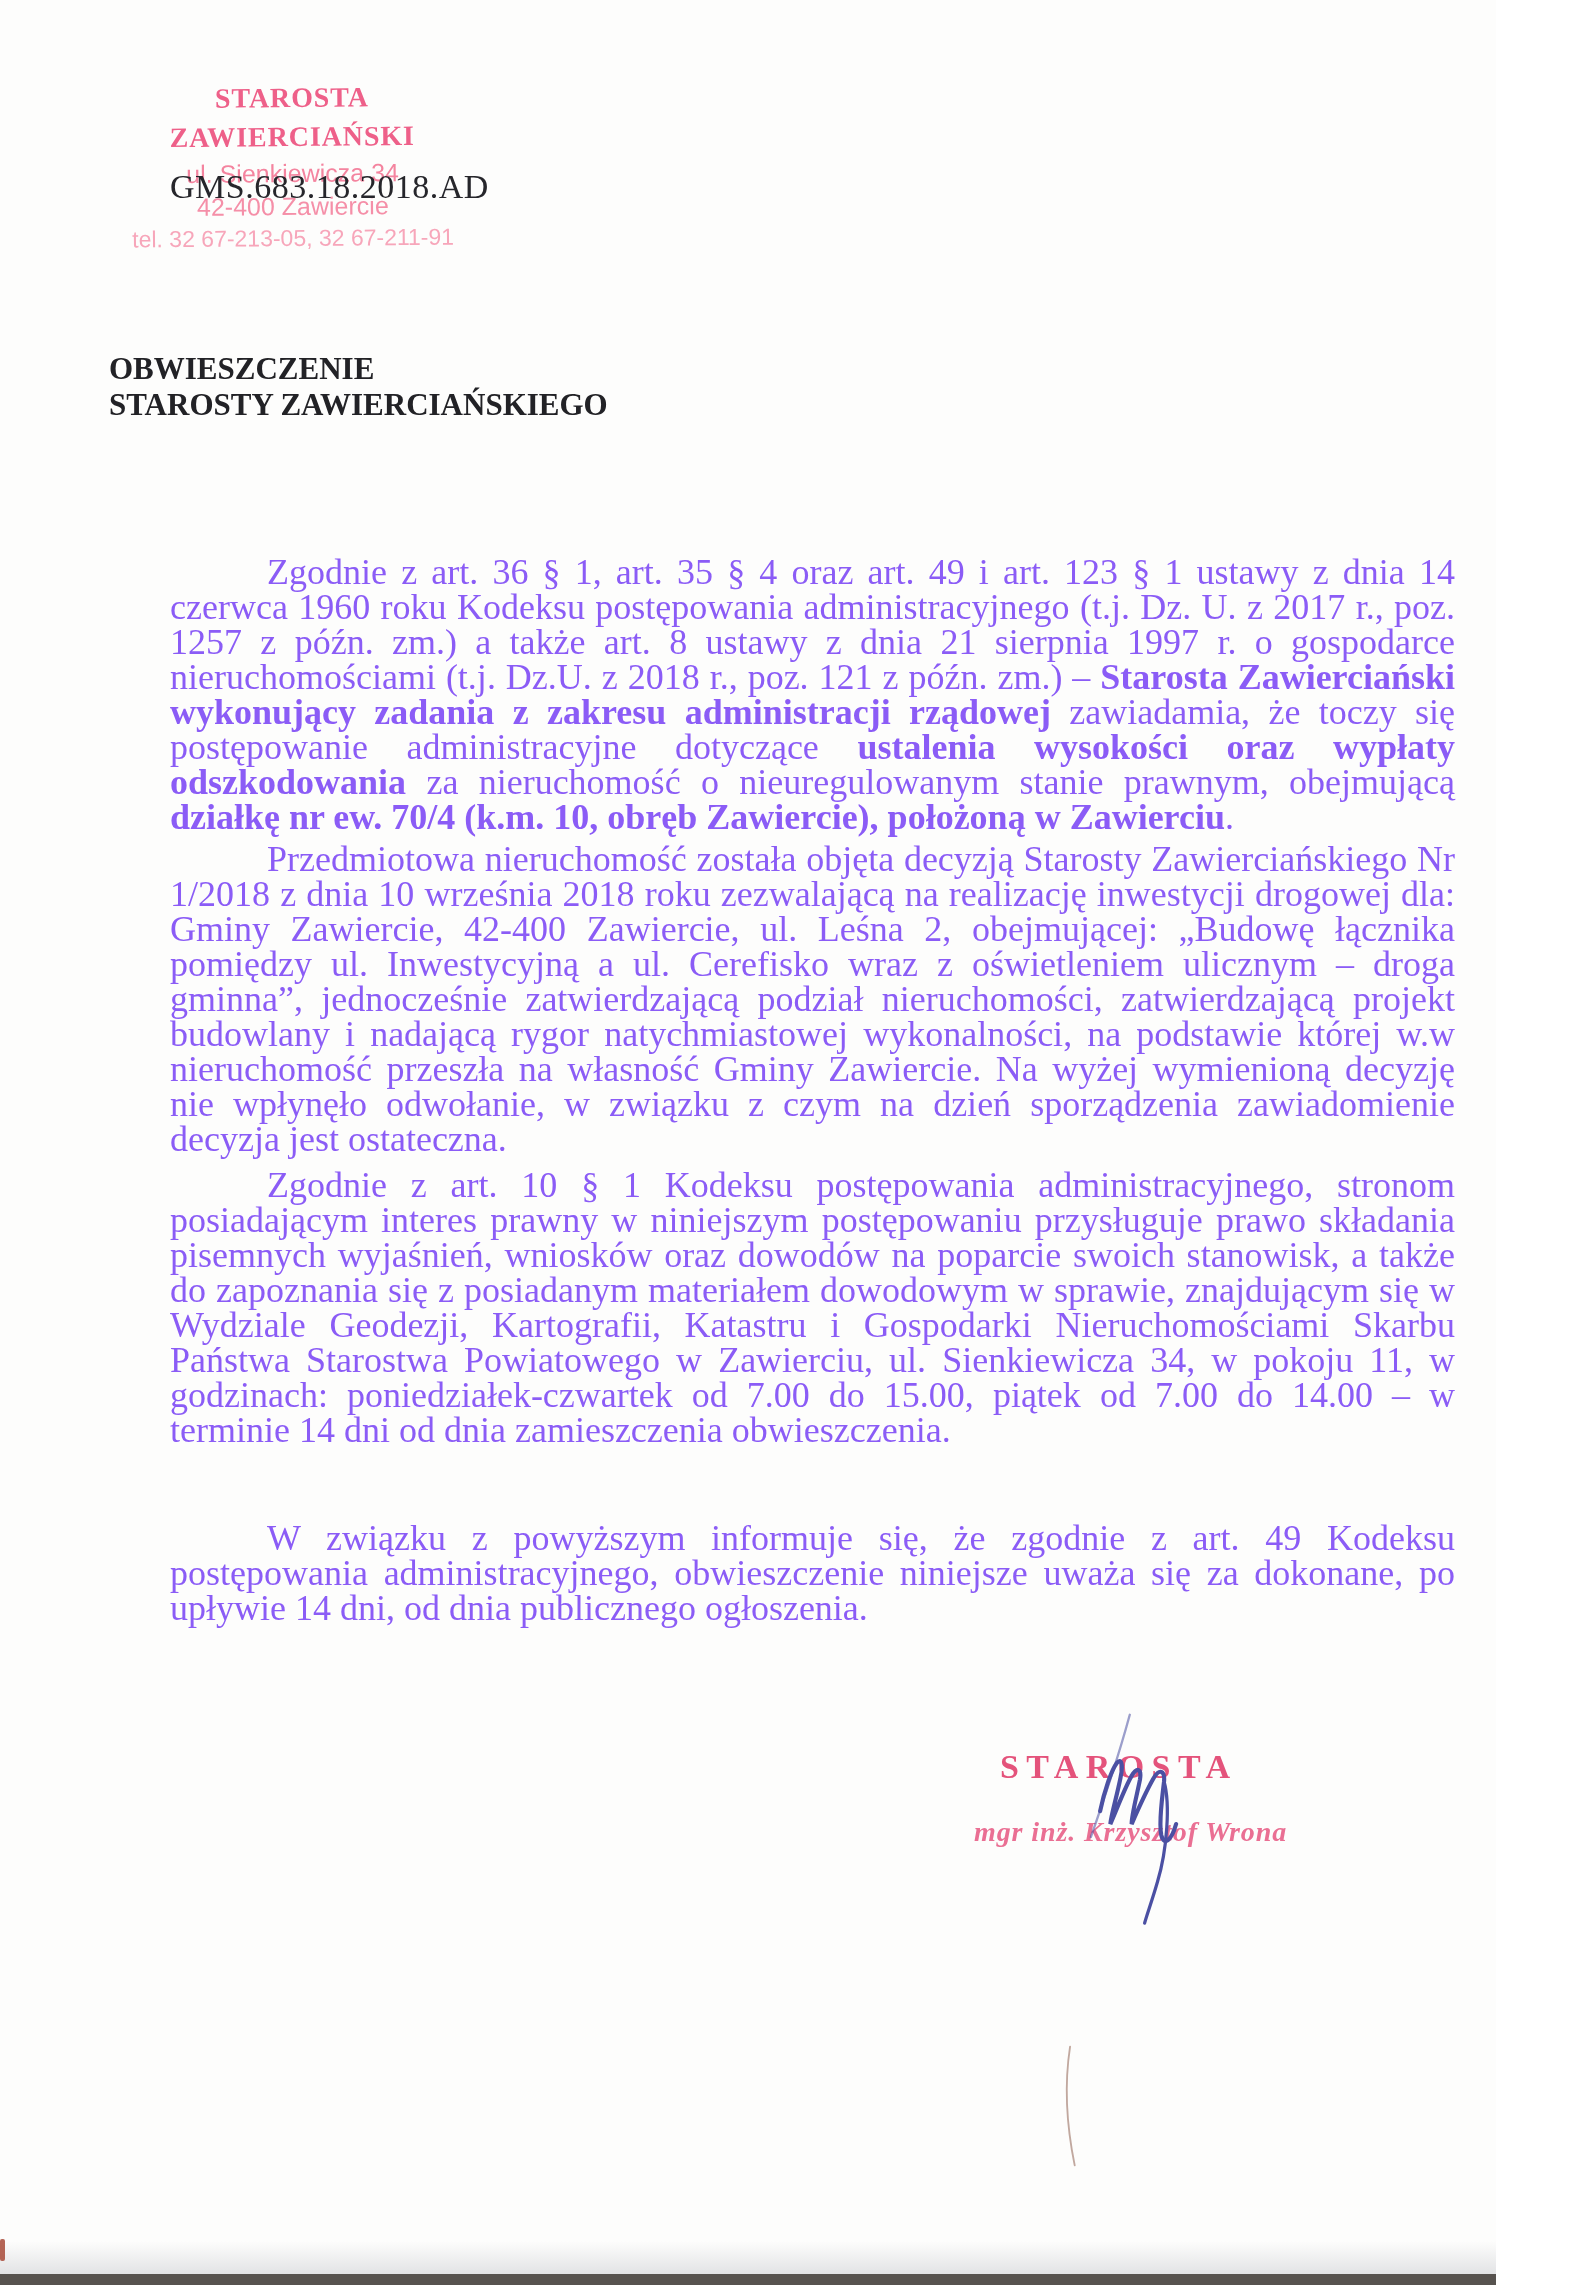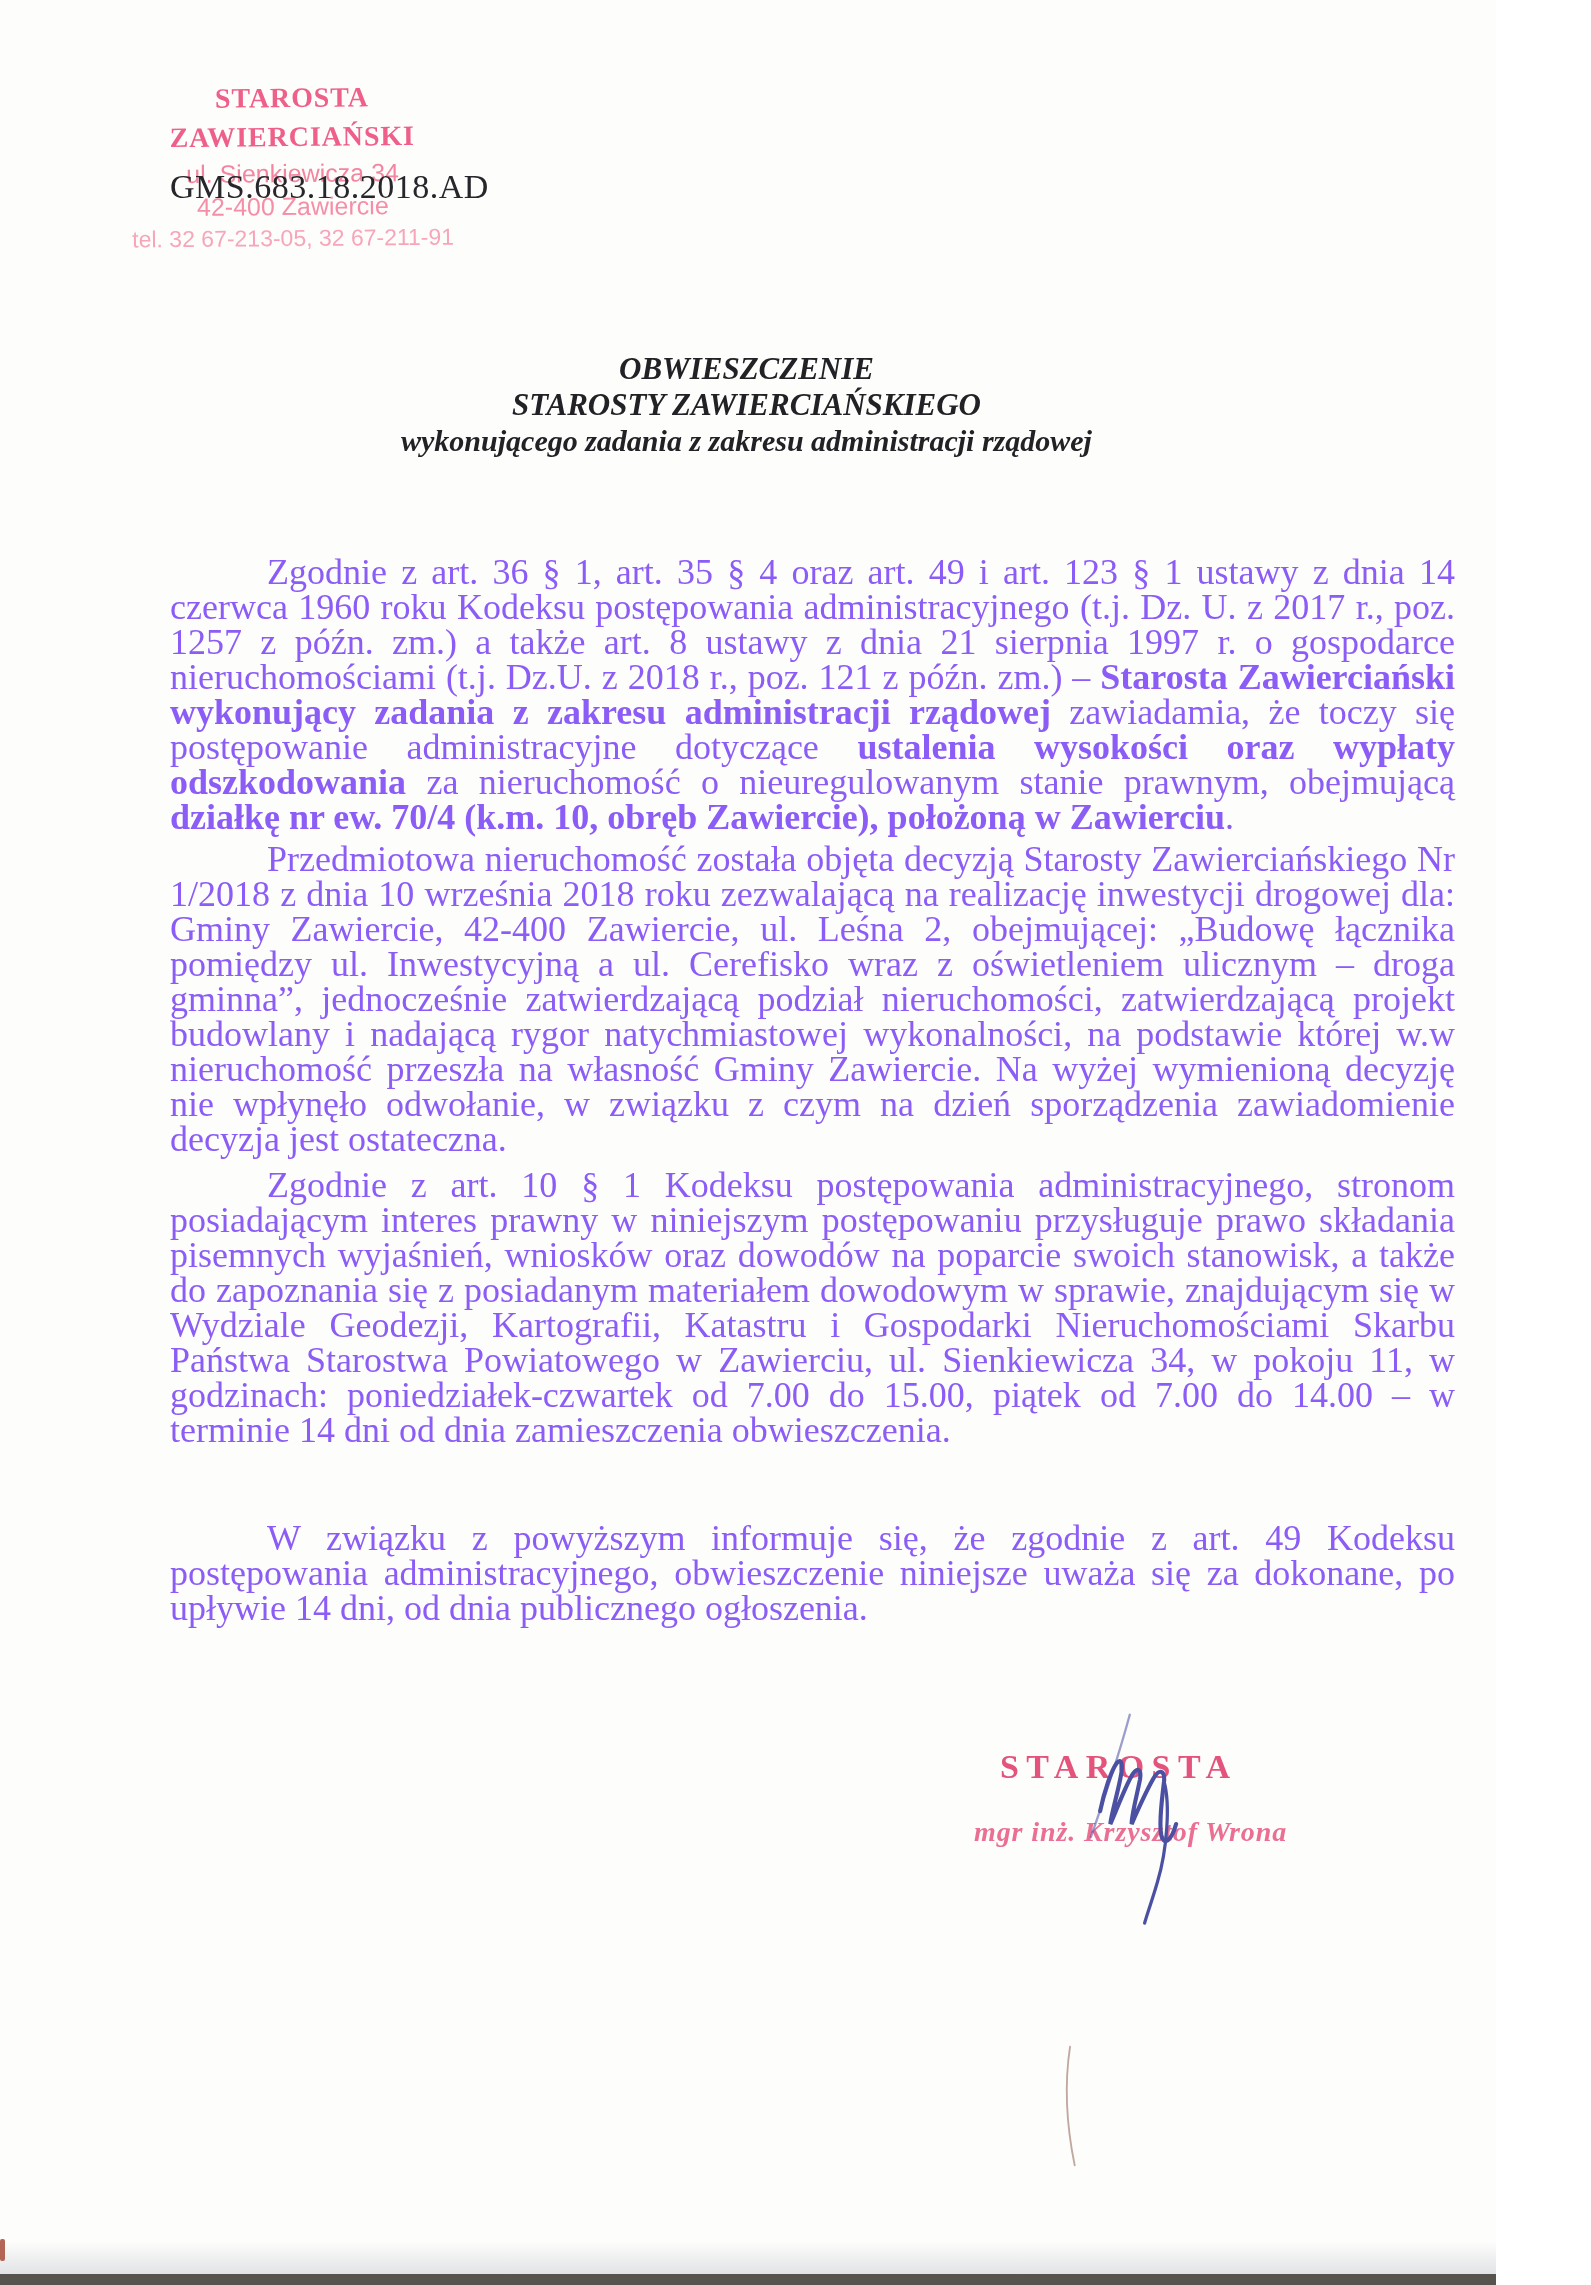--- a/index.html
+++ b/index.html
@@ -20,21 +20,21 @@
   
   .sender-stamp{position:absolute;left:93px;top:78px;width:399px;text-align:center;transform:rotate(-0.5deg);}
   .sender-stamp .l1{font-size:28px;font-weight:700;letter-spacing:0.9px;color:#ee6089;line-height:39px;}
   .sender-stamp .l2{font-family:"Liberation Sans","DejaVu Sans",sans-serif;font-size:25px;color:#f4849f;line-height:34px;}
   .sender-stamp .l3{font-family:"Liberation Sans","DejaVu Sans",sans-serif;font-size:25px;color:#f58fa8;line-height:32px;}
   .sender-stamp .l4{font-family:"Liberation Sans","DejaVu Sans",sans-serif;font-size:23px;color:#f7a6ba;line-height:32px;}
   
   .case-number{position:absolute;left:170px;top:168px;font-size:34px;letter-spacing:0.5px;color:#26262b;}
   .date-line{position:absolute;left:805px;top:173px;font-size:29px;color:#222226;}
   
-  .title-block{position:absolute;left:102px;top:351px;width:1289px;text-align:center;font-weight:700;line-height:36px;font-style:italic;}
+  .title-block{position:absolute;left:109px;top:351px;width:1289px;text-align:left;font-weight:700;line-height:36px;}
   .title-block .t1,.title-block .t2{font-size:31px;}
   .title-block .t3{font-size:30px;}
   
   .body-text{position:absolute;left:170px;top:555px;width:1285px;font-size:36px;line-height:35px;text-align:justify;color:#8b5cf6;}
   .body-text p{margin:0;text-indent:97px;}
   .gap-sm{margin-top:7.4px !important;}
   .gap-md{margin-top:10.2px !important;}
   .gap-lg{margin-top:73px !important;font-family:Liberation Serif, serif;}
   .b{font-weight:700;}
   
@@ -63,21 +63,20 @@
     <div class="l3">42-400 Zawiercie</div>
     <div class="l4">tel. 32 67-213-05, 32 67-211-91</div>
   </div>
 
   <div class="case-number">GMS.683.18.2018.AD</div>
 
 
   <div class="title-block">
     <div class="t1">OBWIESZCZENIE</div>
     <div class="t2">STAROSTY ZAWIERCIAŃSKIEGO</div>
-    <div class="t3">wykonującego zadania z zakresu administracji rządowej</div>
   </div>
 
   <div class="body-text">
     <p class="para"><span>Zgodnie z art. 36 § 1, art. 35 § 4 oraz art. 49 i art. 123 § 1 ustawy z dnia 14 czerwca 1960 roku Kodeksu postępowania administracyjnego (t.j. Dz. U. z 2017 r., poz. 1257 z późn. zm.) a także art. 8 ustawy z dnia 21 sierpnia 1997 r. o gospodarce nieruchomościami (t.j. Dz.U. z 2018 r., poz. 121 z późn. zm.) – </span><span class="b">Starosta Zawierciański wykonujący zadania z zakresu administracji rządowej</span><span> zawiadamia, że toczy się postępowanie administracyjne dotyczące </span><span class="b">ustalenia wysokości oraz wypłaty odszkodowania</span><span> za nieruchomość o nieuregulowanym stanie prawnym, obejmującą </span><span class="b">działkę nr ew. 70/4 (k.m. 10, obręb Zawiercie), położoną w Zawierciu</span><span>.</span></p>
     <p class="para gap-sm"><span>Przedmiotowa nieruchomość została objęta decyzją Starosty Zawierciańskiego Nr 1/2018 z dnia 10 września 2018 roku zezwalającą na realizację inwestycji drogowej dla: Gminy Zawiercie, 42-400 Zawiercie, ul. Leśna 2, obejmującej: „Budowę łącznika pomiędzy ul. Inwestycyjną a ul. Cerefisko wraz z oświetleniem ulicznym – droga gminna”, jednocześnie zatwierdzającą podział nieruchomości, zatwierdzającą projekt budowlany i nadającą rygor natychmiastowej wykonalności, na podstawie której w.w nieruchomość przeszła na własność Gminy Zawiercie. Na wyżej wymienioną decyzję nie wpłynęło odwołanie, w związku z czym na dzień sporządzenia zawiadomienie decyzja jest ostateczna.</span></p>
     <p class="para gap-md"><span>Zgodnie z art. 10 § 1 Kodeksu postępowania administracyjnego, stronom posiadającym interes prawny w niniejszym postępowaniu przysługuje prawo składania pisemnych wyjaśnień, wniosków oraz dowodów na poparcie swoich stanowisk, a także do zapoznania się z posiadanym materiałem dowodowym w sprawie, znajdującym się w Wydziale Geodezji, Kartografii, Katastru i Gospodarki Nieruchomościami Skarbu Państwa Starostwa Powiatowego w Zawierciu, ul. Sienkiewicza 34, w pokoju 11, w godzinach: poniedziałek-czwartek od 7.00 do 15.00, piątek od 7.00 do 14.00 – w terminie 14 dni od dnia zamieszczenia obwieszczenia.</span></p>
     <p class="para gap-lg"><span>W związku z powyższym informuje się, że zgodnie z art. 49 Kodeksu postępowania administracyjnego, obwieszczenie niniejsze uważa się za dokonane, po upływie 14 dni, od dnia publicznego ogłoszenia.</span></p>
   </div>
 
   <div class="sig-stamp-title">STAROSTA</div>

